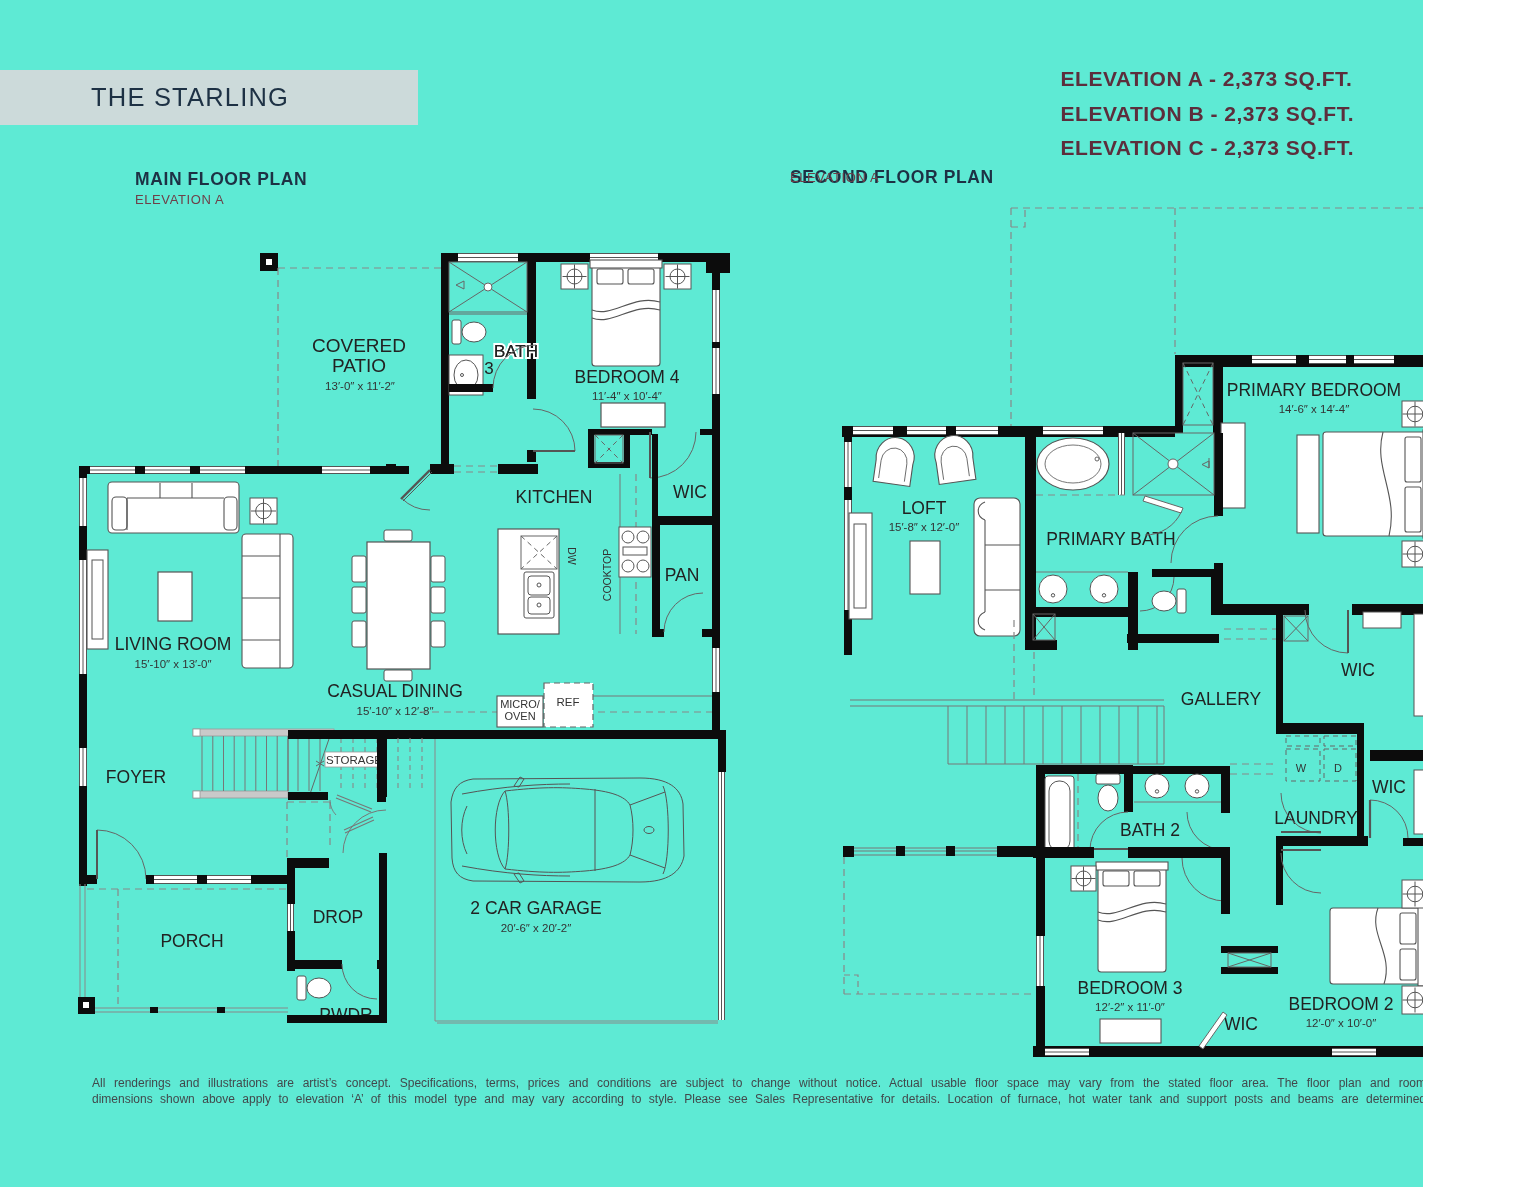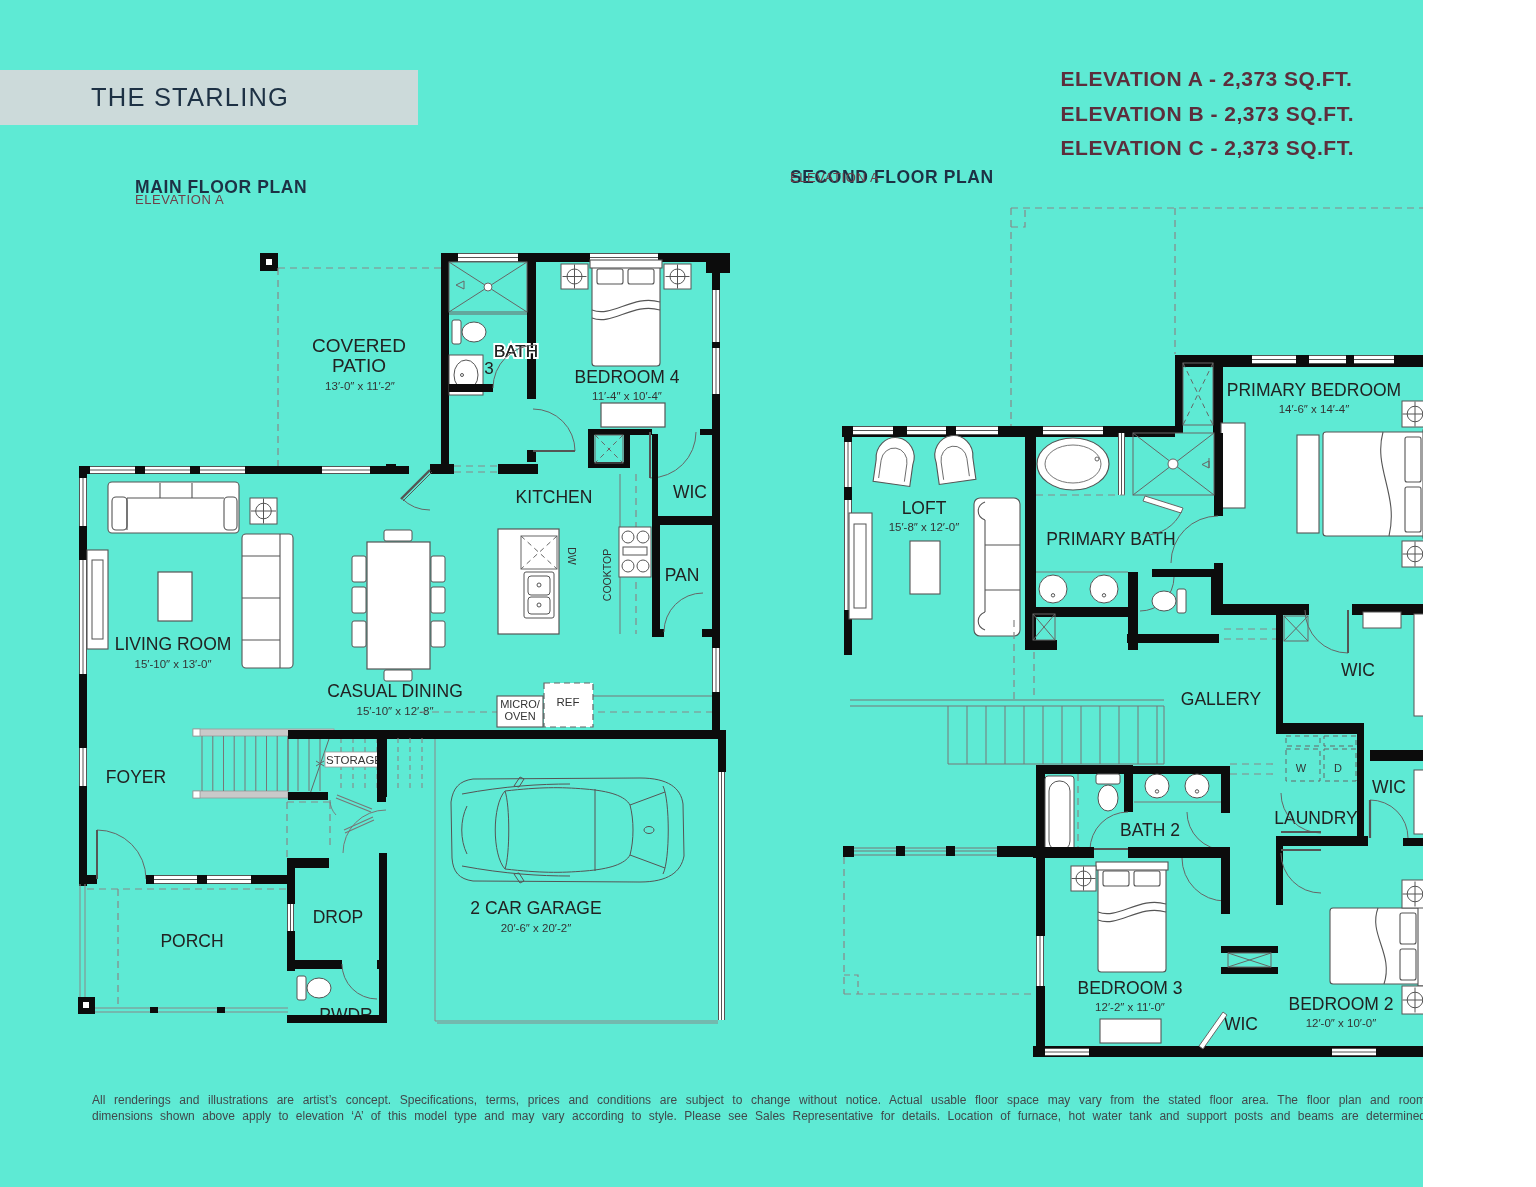--- a/index.html
+++ b/index.html
@@ -7,33 +7,33 @@
            font-family:"Liberation Sans", sans-serif; }
   #banner { position:absolute; left:0; top:70px; width:418px; height:55px; background:#ccdada; }
   #banner h1 { margin:0; position:absolute; left:91px; top:13px; font-size:25.5px; font-weight:400;
                 color:#1d3144; letter-spacing:1.2px; }
   .sub { position:absolute; font-weight:700; color:#1d3144; font-size:17.5px; letter-spacing:0.6px; }
   .elev { position:absolute; color:#6e4049; font-size:13px; letter-spacing:0.6px; }
   #elevlist { position:absolute; right:69px; top:62px; text-align:left; color:#5c2e3c;
                font-size:21px; font-weight:700; letter-spacing:0.5px; line-height:34.5px; }
   #plan { position:absolute; left:0; top:0; }
   #disclaimer { position:absolute; left:92px; top:1075px; width:1334px; font-size:12px;
-                 color:#42484b; line-height:16.3px;margin-top:17px; }
+                 color:#42484b; line-height:16.3px; }
   #disclaimer .j { text-align:justify; text-align-last:justify; }
   #eho { position:absolute; left:1430px; top:1077px; }
 </style>
 </head>
 <body>
 <div id="page">
 
   <div id="banner">
       <h1>THE STARLING</h1>
     </div>
 
-  <div class="sub" style="left:135px; top:169px;margin-top:8px;">MAIN FLOOR PLAN</div>
+  <div class="sub" style="left:135px; top:169px;">MAIN FLOOR PLAN</div>
 
   <div class="elev" style="left:135px; top:192px;">ELEVATION A</div>
 
   <div class="sub" style="left:790px; top:147px;margin-top:20px;">SECOND FLOOR PLAN</div>
 
   <div class="elev" style="left:790px; top:170px;">ELEVATION A</div>
 
   <div id="elevlist">ELEVATION A - 2,373 SQ.FT.<br>ELEVATION B - 2,373 SQ.FT.<br>ELEVATION C - 2,373 SQ.FT.</div>
 
   <div id="plan">

